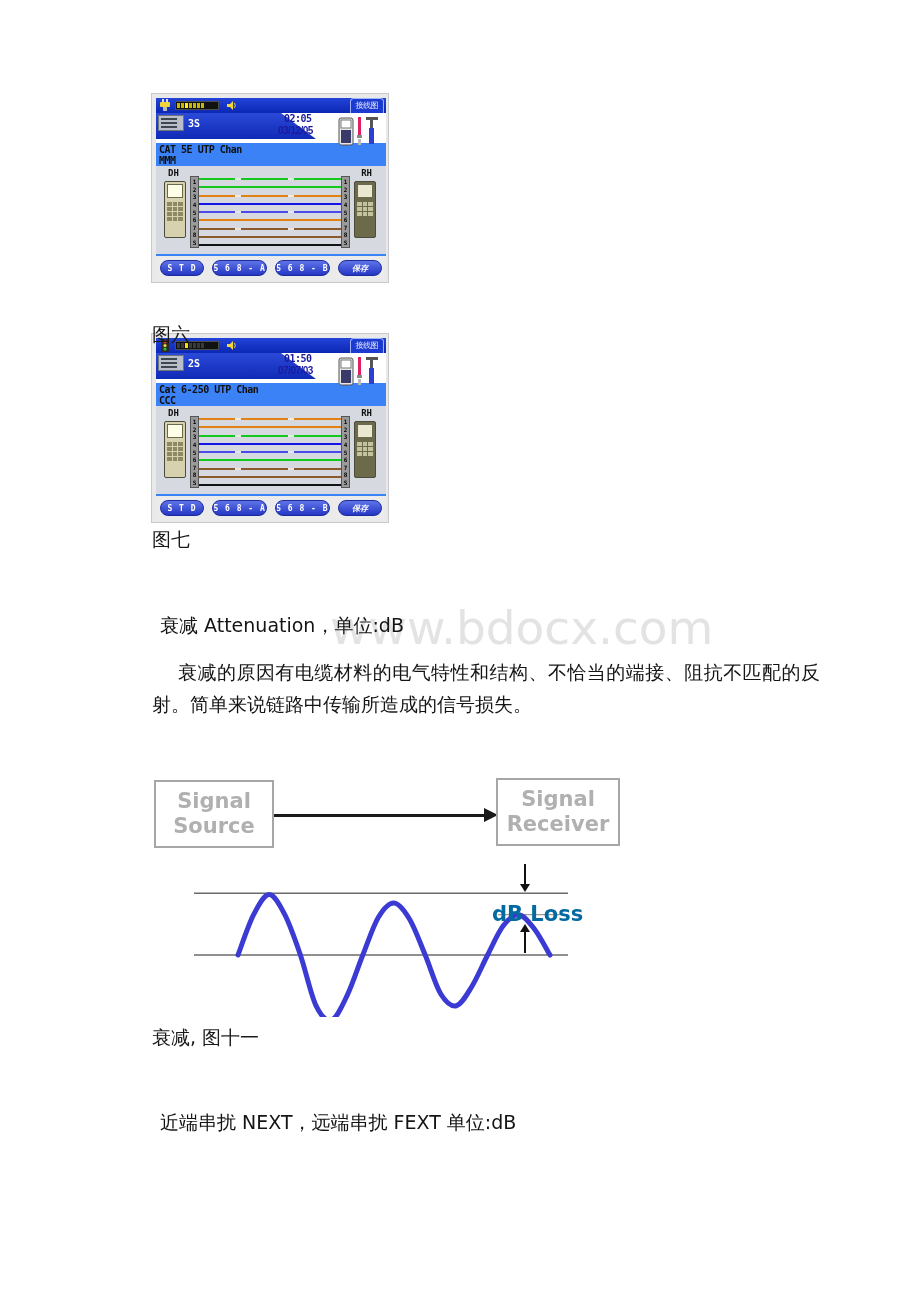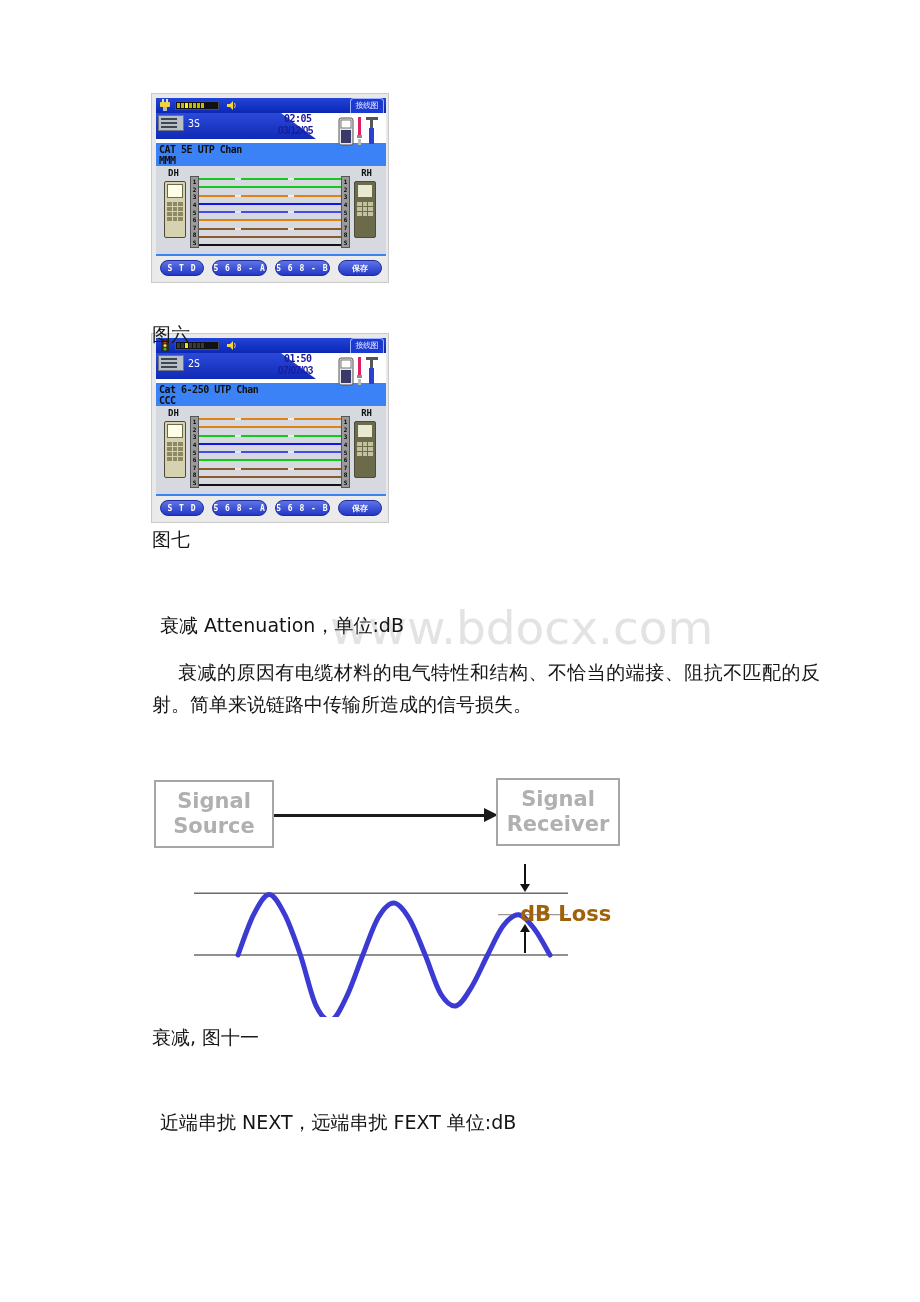--- a/index.html
+++ b/index.html
@@ -148,21 +148,21 @@
     width: 16px;
     background: #40464f;
     margin: 1px 0;
   }
   .banner-count {
     position: absolute;
     left: 32px; top: 5px;
     color: #ffffff;
     font-family: "DejaVu Sans Mono", monospace;
     font-size: 10px;
-    font-weight: normal;
+    font-weight: bold;
   }
   .banner-time {
     position: absolute;
     left: 128px; top: 0px;
     color: #1a1a9e;
     font-family: "DejaVu Sans Mono", monospace;
     font-size: 10px;
     font-weight: bold;
     line-height: 12px;
     letter-spacing: -0.5px;
@@ -337,21 +337,21 @@
     color: #fff;
     font-family: "DejaVu Sans Mono", monospace;
     font-size: 8px;
     font-weight: bold;
     letter-spacing: 1px;
     display: flex;
     align-items: center;
     justify-content: center;
   }
   .sbtn.wide { min-width: 52px; }
-  .sbtn.cjk { font-family: "DejaVu Sans", sans-serif; letter-spacing: 0; font-size: 8px;}
+  .sbtn.cjk { font-family: "DejaVu Sans", sans-serif; letter-spacing: 0; font-size: 8px; font-style: italic;}
 
   
   .caption {
     position: absolute;
     font-family: "DejaVu Sans", sans-serif;
     font-size: 19px;
     color: #1a1a1a;
     white-space: nowrap;
     z-index: 3;
   }
@@ -446,23 +446,22 @@
     z-index: 3;
   }
   #wave-chart svg { display: block; }
   .db-loss-label {
     position: absolute;
     left: 312px;
     top: 40px;
     font-family: "DejaVu Sans", sans-serif;
     font-weight: bold;
     font-size: 21px;
-    color: #a16207;
+    color: #0369a1;
     white-space: nowrap;
-    margin-left: 28px;
   }
 </style>
 </head>
 <body>
 
 <div class="page">
 
   <div class="watermark">www.bdocx.com</div>
 
   <div class="device" id="device-1">

